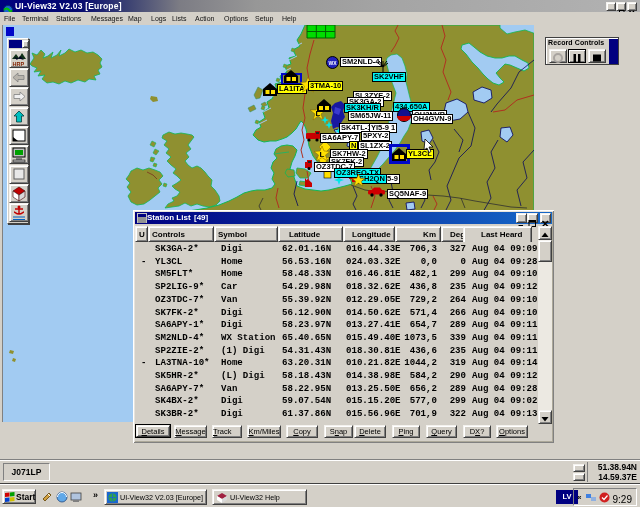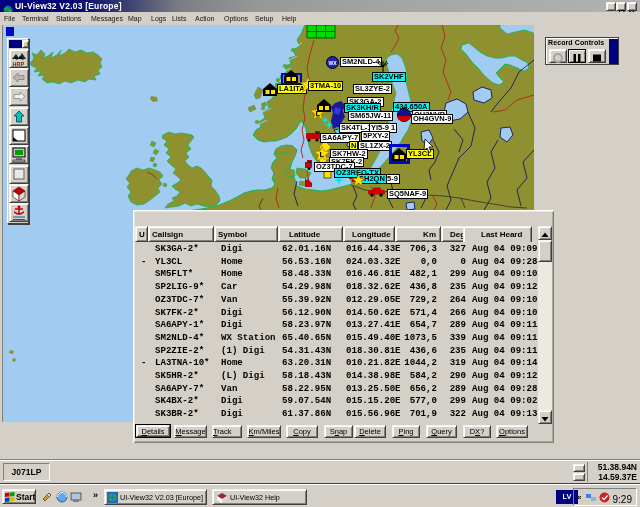--- a/index.html
+++ b/index.html
@@ -216,21 +216,21 @@
       <rect x="2.5" y="8" width="4" height="4" fill="#FFE000"></rect>
       <rect x="8" y="8" width="4" height="4" fill="#FFE000"></rect>
     </svg>
 <div class="lbl ye" style="left:274px;top:59px">LA1ITA</div>
 
 <svg class="abs" style="left:297px;top:52px" width="16" height="16">
       <path d="M8 0 L10 5 16 5.5 11.5 9 13.5 15 8 11.5 2.5 15 4.5 9 0 5.5 6 5 Z" fill="#FFE000" stroke="#806000" stroke-width="0.5"></path>
     </svg>
 <div class="lbl ye" style="left:305px;top:56px">3TMA-10</div>
 
-<div class="lbl" style="left:350px;top:59px">SL3ZYE-2</div>
+<div class="lbl" style="left:350px;top:66px">SL3ZYE-2</div>
 
 <div class="lbl" style="left:344px;top:72px">SK3GA-2</div>
 
 <div class="lbl cy" style="left:390px;top:77px">434.650A</div>
 
 <div class="lbl cy" style="left:341px;top:78px">SK3KH/R</div>
 
 <div class="lbl" style="left:345px;top:86px">SM65JW-11</div>
 
 <div class="lbl" style="left:409px;top:85px">OH3NVB</div>
@@ -363,27 +363,46 @@
  <div class="abs" style="left:22px;top:11px;width:18px;height:14px;border:1px solid #000;background:#D4D0C8;box-shadow:inset 1px 1px 0 #fff,inset -1px -1px 0 #808080"><svg width="16" height="12">
         <rect x="4.5" y="2" width="2.5" height="8" fill="#000"></rect>
         <rect x="9" y="2" width="2.5" height="8" fill="#000"></rect>
       </svg></div>
  <div class="abs btn" style="left:42px;top:11px;width:18px;height:14px"><svg width="16" height="12">
         <rect x="4" y="2.5" width="8" height="7" fill="#000"></rect>
       </svg></div>
 </div>
 
 <div class="abs raised2" style="left:133px;top:210px;width:421px;height:233px">
+ <div class="abs" style="left:2px;top:2px;right:2px;height:12px;background:linear-gradient(90deg,#000080,#1668c8)">
+  <svg class="abs" style="left:2px;top:1px" width="10" height="10">
+        <rect x="0" y="0" width="10" height="10" fill="#c0c0c0"></rect>
+        <rect x="1" y="1" width="8" height="3" fill="#000080"></rect>
+        <path d="M1 5 h8 M1 7 h8 M1 9 h8" stroke="#404040" stroke-width="0.7"></path>
+      </svg>
+  <span class="abs" style="left:12px;top:1px;color:#fff;font-weight:bold;font-size:8px">Station List</span>
+      <span class="abs" style="left:59px;top:1px;color:#fff;font-weight:bold;font-size:8px">[49]</span>
+  <div class="abs btn" style="left:381px;top:1px;width:11px;height:10px"><svg width="9" height="8">
+          <rect x="1.5" y="5" width="4.5" height="1.5" fill="#000"></rect>
+        </svg></div>
+  <div class="abs btn" style="left:392px;top:1px;width:11px;height:10px"><svg width="9" height="8">
+          <rect x="1" y="0.5" width="6.5" height="6" fill="none" stroke="#000"></rect>
+          <rect x="1" y="0.5" width="6.5" height="1.5" fill="#000"></rect>
+        </svg></div>
+  <div class="abs btn" style="left:405px;top:1px;width:11px;height:10px"><svg width="9" height="8">
+          <path d="M1.5 1 L7 6.5 M7 1 L1.5 6.5" stroke="#000" stroke-width="1.3"></path>
+        </svg></div>
+ </div>
 
  <div class="abs" style="left:2px;top:16px;width:403px;height:16px;font-size:8px;font-weight:bold;color:#000">
   <div class="abs btn" style="left:0px;top:0;width:13px;height:16px">
         <span class="abs" style="left:3px;top:3px">U</span>
       </div>
   <div class="abs btn" style="left:13px;top:0;width:66px;height:16px">
-        <span class="abs" style="left:3px;top:3px">Callsign</span>
+        <span class="abs" style="left:3px;top:3px">Controls</span>
       </div>
   <div class="abs btn" style="left:79px;top:0;width:64px;height:16px">
         <span class="abs" style="left:3px;top:3px">Symbol</span>
       </div>
   <div class="abs btn" style="left:143px;top:0;width:65px;height:16px">
         <span class="abs" style="left:10px;top:3px">Latitude</span>
       </div>
   <div class="abs btn" style="left:208px;top:0;width:52px;height:16px">
         <span class="abs" style="left:8px;top:3px">Longitude</span>
       </div>

